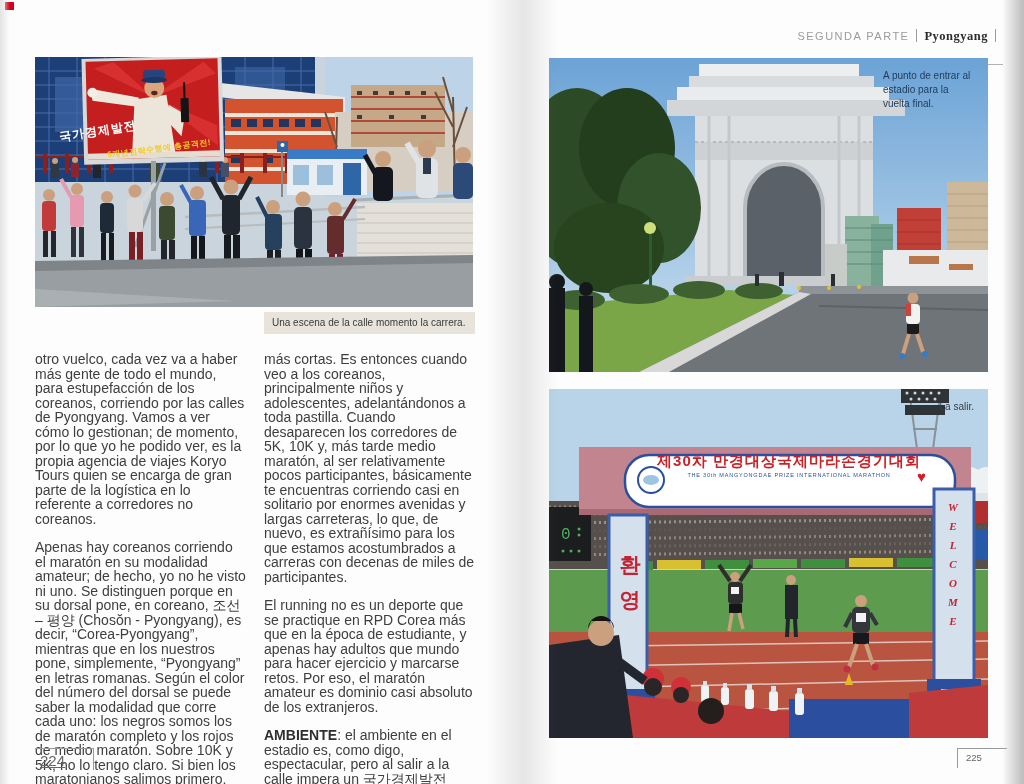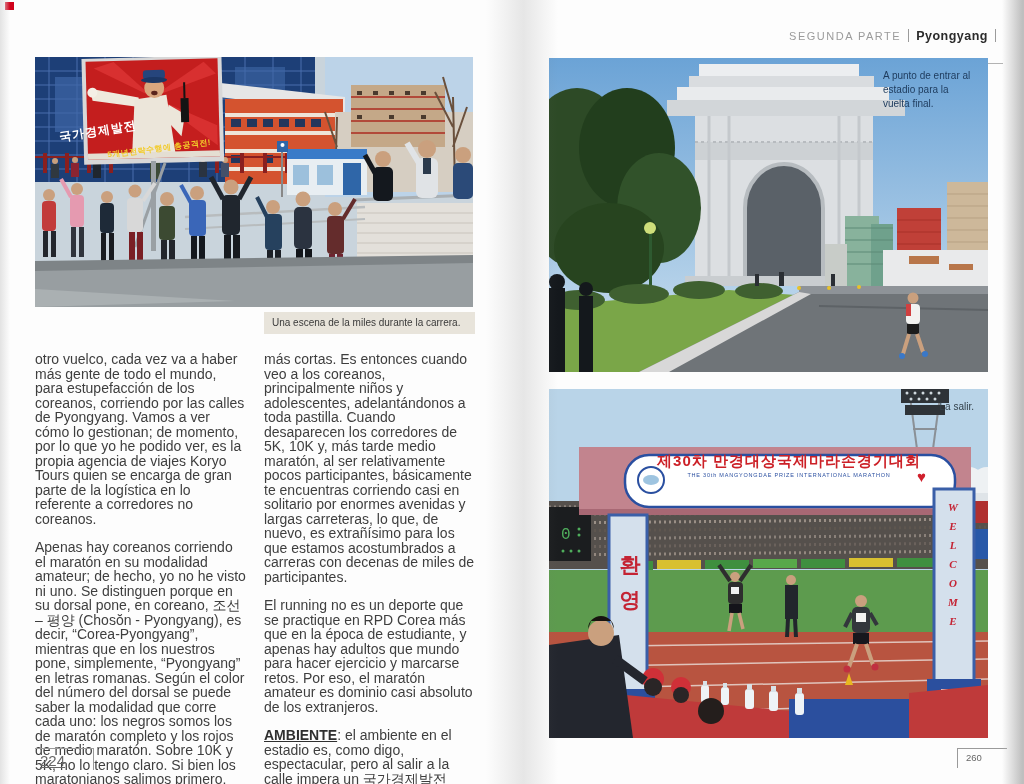--- a/index.html
+++ b/index.html
@@ -11,21 +11,21 @@
               background:linear-gradient(to right,rgba(255,255,255,0),#bfbfbf 92%);}
   .spine{position:absolute;left:486px;top:0;width:72px;height:784px;
          background:linear-gradient(to right,rgba(255,255,255,0),rgba(110,110,110,0.16) 52%,rgba(255,255,255,0));}
   .corner-mark{position:absolute;left:5px;top:2px;width:9px;height:8px;background:#d0021b;}
 
   
   .page-header{position:absolute;left:700px;top:27px;width:303px;display:flex;justify-content:flex-end;
                align-items:baseline;border-bottom:1px solid #b3b3b3;padding-bottom:20px;}
   .hdr-part{color:#9b9b9b;font-size:11px;letter-spacing:1.5px;}
   .hdr-div{display:inline-block;width:1px;height:13px;background:#9b9b9b;margin:0 7px;position:relative;top:2px;}
-  .hdr-chapter{font-family:Liberation Sans, sans-serif;font-weight:bold;color:#2b2b2b;font-size:12.5px;letter-spacing:0.5px;}
+  .hdr-chapter{font-family:Liberation Serif, serif;font-weight:bold;color:#2b2b2b;font-size:12.5px;letter-spacing:0.5px;}
 
   
   figure{position:absolute;margin:0;overflow:hidden;background:#cfd6da;}
   .photo-street{left:35px;top:57px;width:438px;height:250px;}
   .photo-arch{left:549px;top:58px;width:439px;height:314px;}
   .photo-stadium{left:549px;top:389px;width:439px;height:349px;}
   figure svg{display:block;}
 
   .overlay{position:absolute;}
   .photo-cap{font-size:10px;line-height:13.8px;color:#1d3a5c;}
@@ -52,21 +52,21 @@
 
   
   .caption-box{position:absolute;left:264px;top:312px;width:211px;height:22px;background:#e8e4db;
                font-size:10px;color:#3a3a3a;line-height:22px;padding-left:8px;box-sizing:border-box;}
 
   
   .col{position:absolute;top:352px;font-size:14px;line-height:14.5px;color:#3e3e3e;text-align:left;}
   .col1{left:35px;width:212px;}
   .col2{left:264px;width:212px;}
   .col p{margin:0 0 14px 0;}
-  .col strong{font-weight:bold;color:#2f2f2f;text-decoration:underline;}
+  .col strong{font-weight:bold;color:#2f2f2f;}
 
   
   .folio-line-l{position:absolute;left:35px;top:748px;width:58px;border-top:1px solid #9a9a9a;}
   .folio-vline-l{position:absolute;left:93px;top:748px;height:22px;border-left:1px solid #9a9a9a;}
   .folio-num-l{position:absolute;left:40px;top:752px;font-size:15px;color:#666;text-decoration:underline;}
   .folio-line-r{position:absolute;left:957px;top:748px;width:50px;border-top:1px solid #9a9a9a;}
   .folio-vline-r{position:absolute;left:957px;top:748px;height:20px;border-left:1px solid #9a9a9a;}
   .folio-num-r{position:absolute;left:966px;top:752px;font-size:9.5px;color:#666;}
 </style>
 </head>
@@ -296,21 +296,21 @@
       <rect x="0" y="204" width="438" height="46" fill="#989ea1"></rect>
       <polygon points="0,204 438,198 438,206 0,214" fill="#7e8487"></polygon>
       <polygon points="0,232 200,244 0,250" fill="#aab0b2"></polygon>
     </svg>
 
     <div class="overlay billboard-main">국가경제발전</div>
     <div class="overlay billboard-sub">5개년전략수행에 총공격전!</div>
   </figure>
 
   <div class="caption-box">
-    <span>Una escena de la miles durante la carrera.</span>
+    <span>Una escena de la calle momento la carrera.</span>
   </div>
 
   <div class="col col1">
     <p>otro vuelco, cada vez va a haber más gente de todo el mundo, para estupefacción de los coreanos, corriendo por las calles de Pyongyang. Vamos a ver cómo lo gestionan; de momento, por lo que yo he podido ver, es la propia agencia de viajes Koryo Tours quien se encarga de gran parte de la logística en lo referente a corredores no coreanos.</p>
     <p>Apenas hay coreanos corriendo el maratón en su modalidad amateur; de hecho, yo no he visto ni uno. Se distinguen porque en su dorsal pone, en coreano, 조선 – 평양 (Chosŏn - Pyongyang), es decir, “Corea-Pyongyang”, mientras que en los nuestros pone, simplemente, “Pyongyang” en letras romanas. Según el color del número del dorsal se puede saber la modalidad que corre cada uno: los negros somos los de maratón completo y los rojos de medio maratón. Sobre 10K y 5K, no lo tengo claro. Si bien los maratonianos salimos primero, como nuestro ritmo es muy conservador porque la carrera es muy larga y hay que dosificar la energía, no tardan en adelantarnos los corredores de modalidades</p>
   </div>
   <div class="col col2">
     <p>más cortas. Es entonces cuando veo a los coreanos, principalmente niños y adolescentes, adelantándonos a toda pastilla. Cuando desaparecen los corredores de 5K, 10K y, más tarde medio maratón, al ser relativamente pocos participantes, básicamente te encuentras corriendo casi en solitario por enormes avenidas y largas carreteras, lo que, de nuevo, es extrañísimo para los que estamos acostumbrados a carreras con decenas de miles de participantes.</p>
     <p>El running no es un deporte que se practique en RPD Corea más que en la época de estudiante, y apenas hay adultos que mundo para hacer ejercicio y marcarse retos. Por eso, el maratón amateur es dominio casi absoluto de los extranjeros.</p>
     <p><strong>AMBIENTE</strong><span>: el ambiente en el estadio es, como digo, espectacular, pero al salir a la calle impera un 국가경제발전 silencio: solo se oyen las zapatillas de los corredores impactando sobre el asfalto. La gente en Pyongyang sigue con su rutina y, si bien saludan a los co-</span></p>
@@ -587,18 +587,18 @@
     <div class="pillar-text pillar-kr">환영</div>
     <div class="pillar-text pillar-en">WELCOME</div>
     <div class="overlay photo-cap cap2">La salir.</div>
   </figure>
 
   <div class="folio-line-l"></div>
   <div class="folio-vline-l"></div>
   <div class="folio-num-l">224</div>
   <div class="folio-line-r"></div>
   <div class="folio-vline-r"></div>
-  <div class="folio-num-r">260</div>
+  <div class="folio-num-r">225</div>
 
   <div class="spine"></div>
   <div class="edge-left"></div>
   <div class="edge-right"></div>
 </div>
 
 </body></html>

